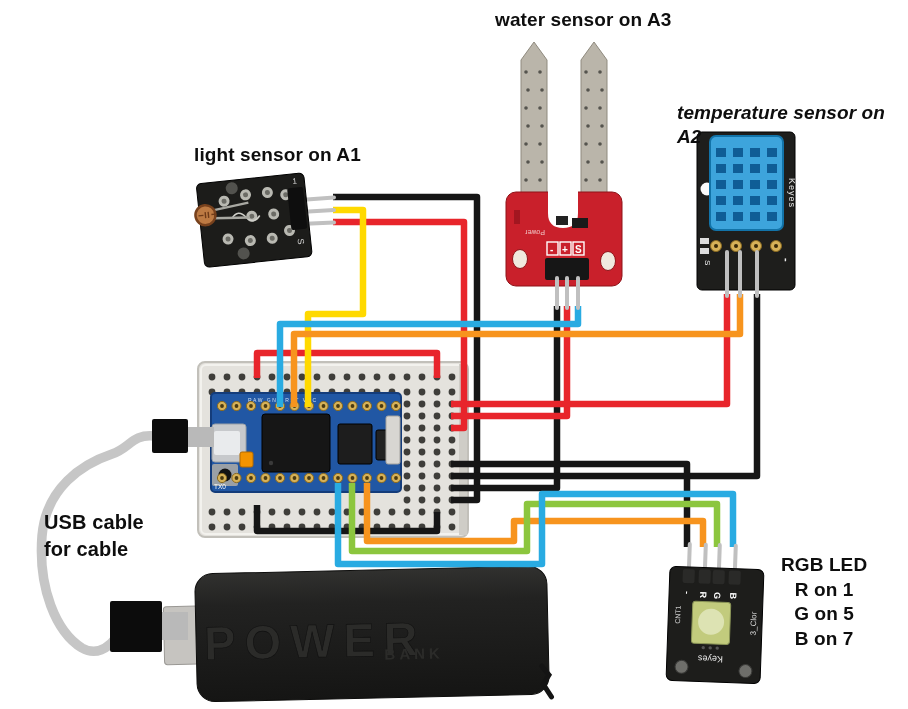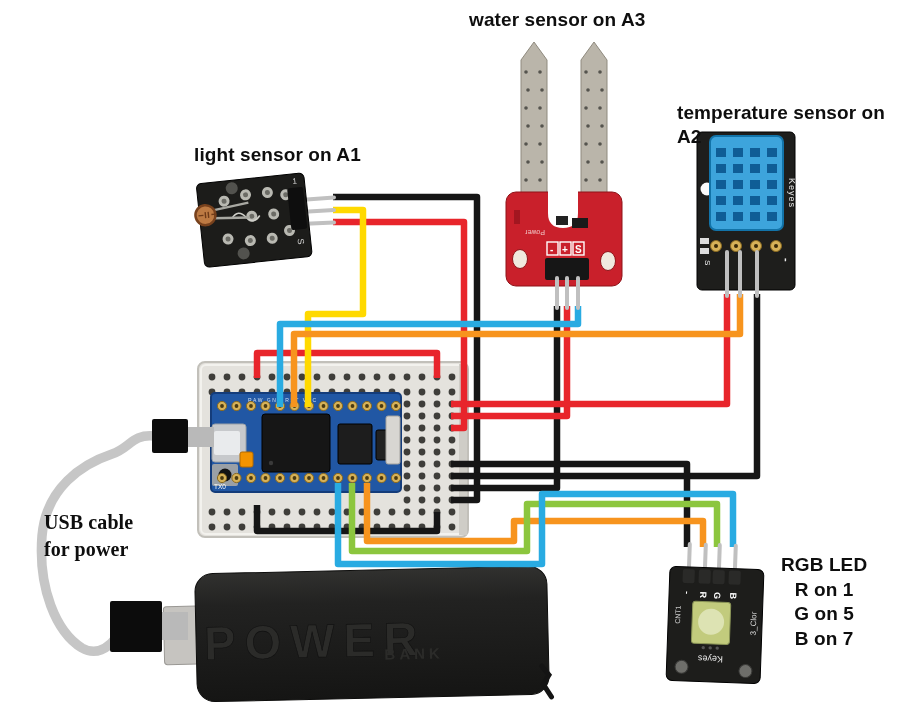--- a/index.html
+++ b/index.html
@@ -398,26 +398,26 @@
     <circle cx="704" cy="648" r="1.7" fill="#555"></circle>
     <circle cx="711" cy="648" r="1.7" fill="#555"></circle>
     <circle cx="718" cy="648" r="1.7" fill="#555"></circle>
     <text x="742" y="640" font-size="8" fill="#ddd" transform="rotate(-90 746 630)">3_Clor</text>
     <text x="700" y="664" font-size="9" fill="#e8e8e8" transform="rotate(180 712 660)">Keyes</text>
     <circle cx="683" cy="668" r="6.5" fill="#6e6e6a" stroke="#3a3a38"></circle>
     <circle cx="747" cy="670" r="6.5" fill="#6e6e6a" stroke="#3a3a38"></circle>
   </g>
 </svg>
 
-<div class="lbl lbl-20" style="left:469px;top:8px;">water sensor on A3</div>
-<div class="lbl lbl-20" style="left:677px;top:101px;">temperature sensor on A2</div>
+<div class="lbl lbl-20" style="left:495px;top:8px;">water sensor on A3</div>
+<div class="lbl lbl-20" style="left:677px;top:101px;font-style:italic;">temperature sensor on A2</div>
 <div class="lbl lbl-20" style="left:194px;top:143px;">light sensor on A1</div>
-<div class="lbl lbl-21" style="left:44px;top:509px;font-family:Liberation Serif, serif;">
+<div class="lbl lbl-21" style="left:44px;top:509px;">
   <div>USB cable</div>
-  <div>for power</div>
+  <div>for cable</div>
 </div>
 <div class="lbl rgb-lines" style="left:781px;top:553px;text-align:center;">
   <div>RGB LED</div>
   <div>R on 1</div>
   <div>G on 5</div>
   <div>B on 7</div>
 </div>
 
 </div>
 

